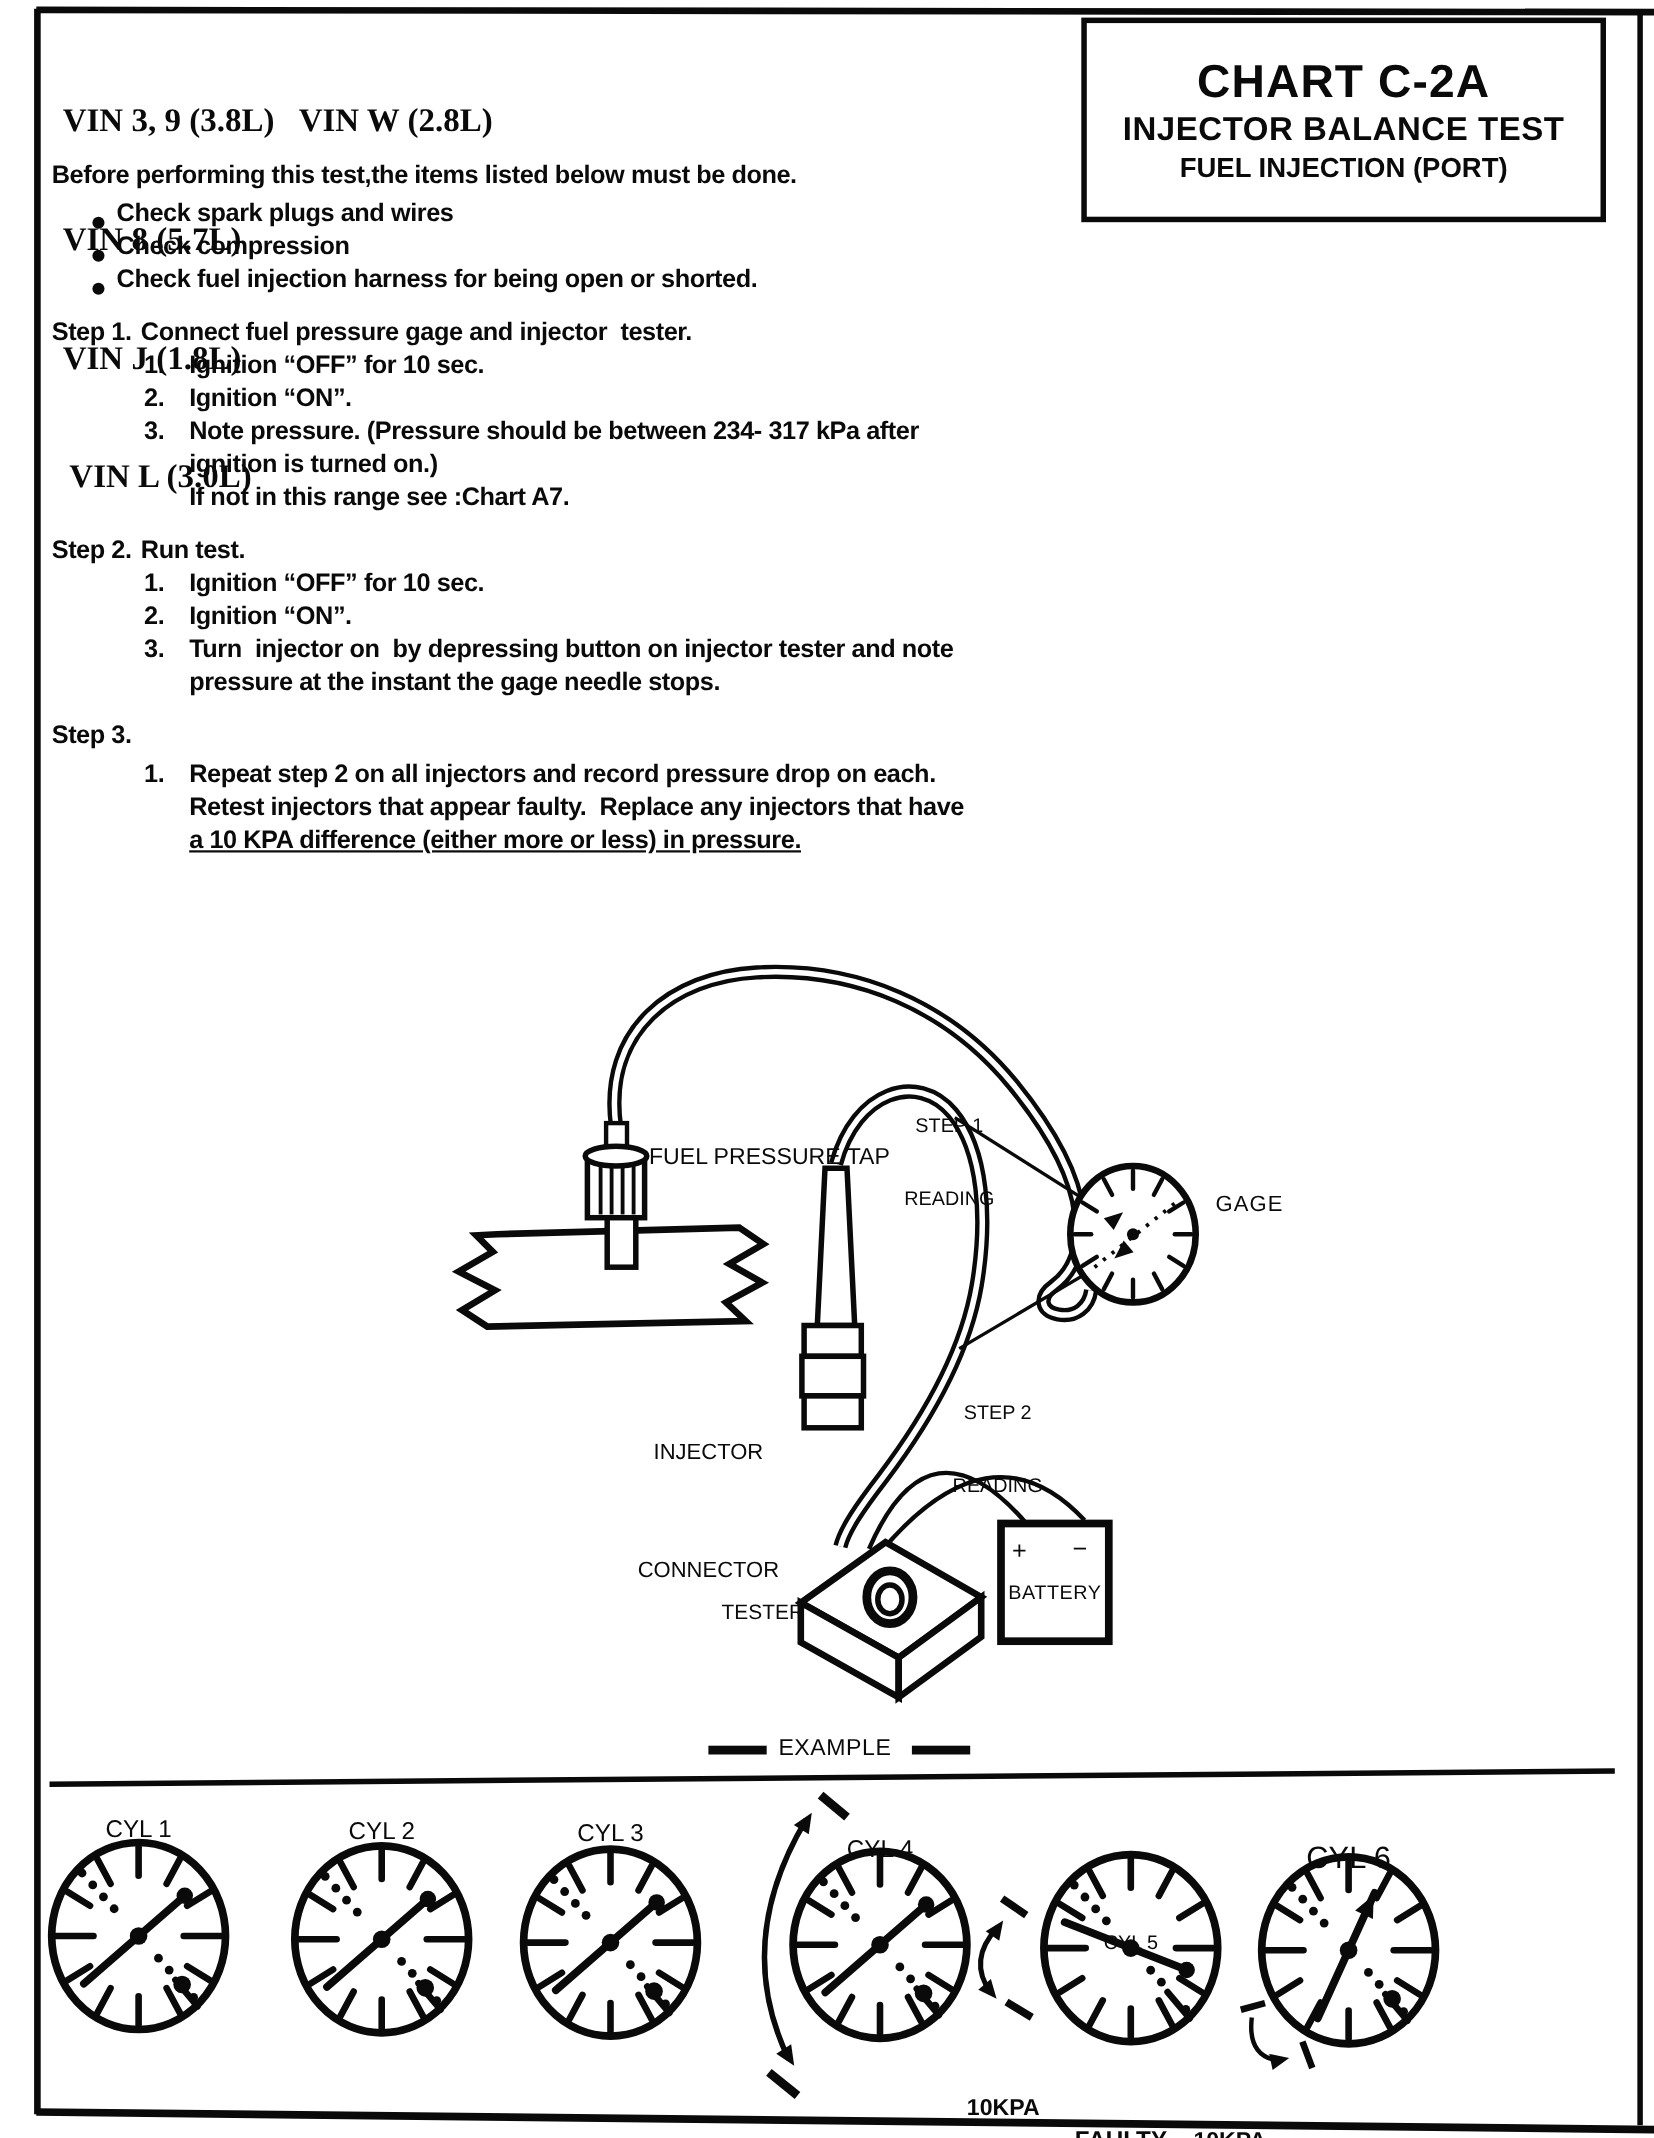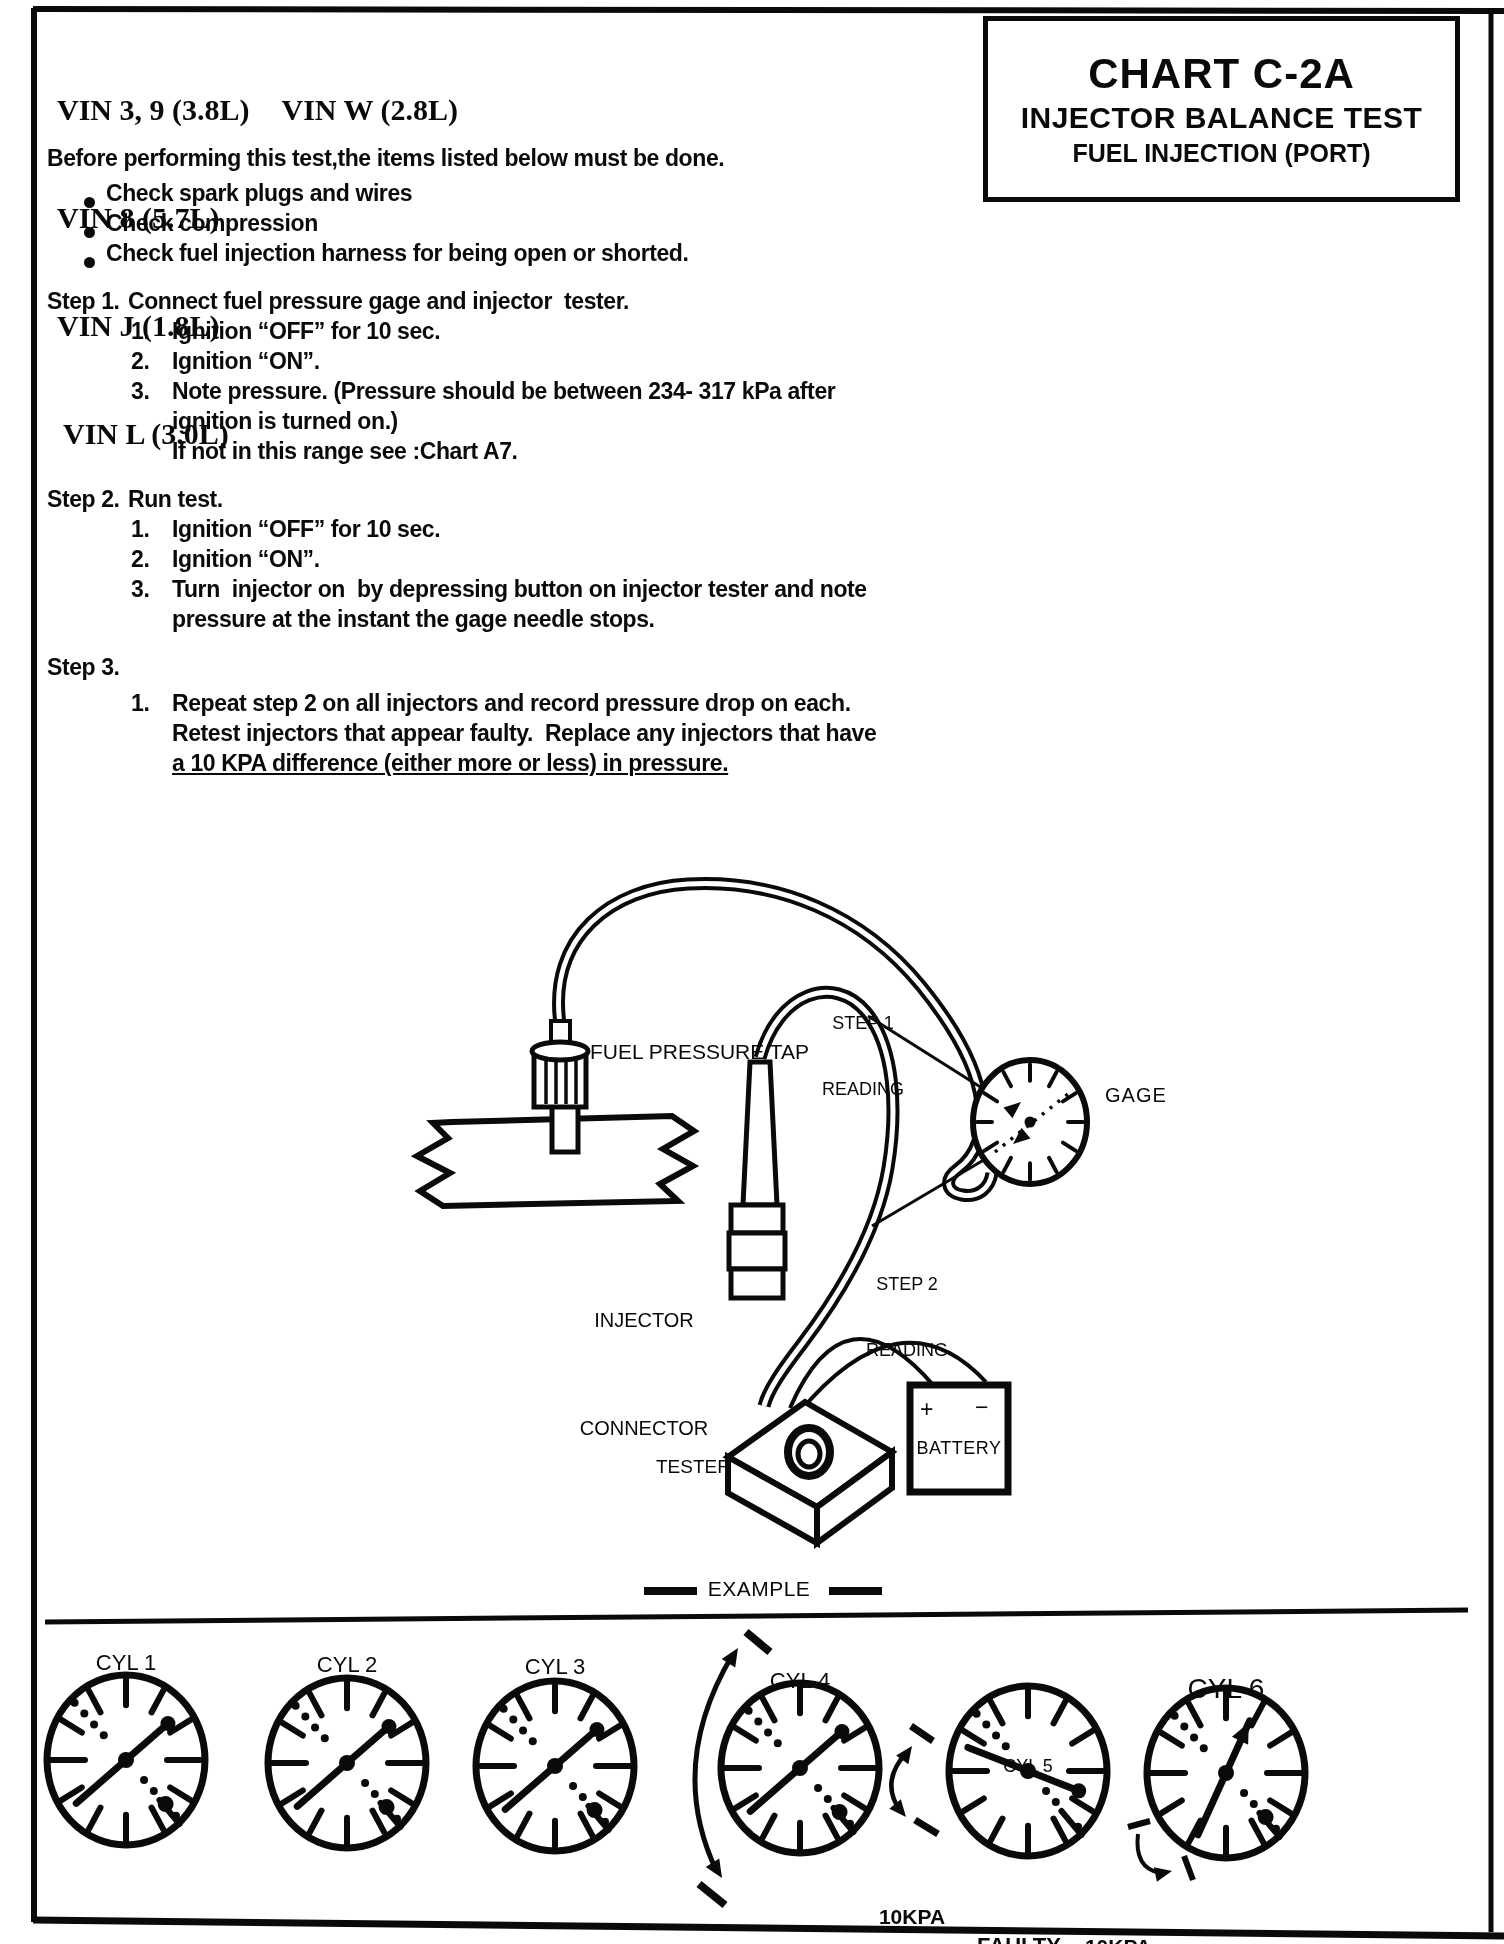--- a/index.html
+++ b/index.html
@@ -2,21 +2,21 @@
 <html><head>
 <meta charset="utf-8">
 <style>
   html,body{margin:0;padding:0;background:#888;}
   .page{position:relative;width:1504px;height:1944px;background:#ffffff;overflow:hidden;
         font-family:"Liberation Sans",sans-serif;color:#0a0a0a;}
   svg.art{position:absolute;left:0;top:0;z-index:1;}
   .txt{position:absolute;z-index:2;}
   
   .vin{font-family:"Liberation Serif",serif;font-weight:700;font-size:30px;line-height:36px;white-space:pre;}
-  .vin-row{display:flex;gap:32px;align-items:center;}
+  .vin-row{display:flex;gap:22px;align-items:center;}
   
   .hdr-box{left:983px;top:16px;width:467px;height:176px;border:5px solid #0a0a0a;text-align:center;
            display:flex;flex-direction:column;justify-content:center;z-index:2;position:absolute;}
   .hdr-title{font-weight:700;font-size:42px;letter-spacing:1px;line-height:48px;}
   .hdr-sub1{font-weight:700;font-size:30px;letter-spacing:.5px;line-height:40px;}
   .hdr-sub2{font-weight:700;font-size:25px;line-height:30px;}
   
   .textcol{left:47px;top:143px;width:1000px;font-weight:700;font-size:23px;line-height:30px;
            letter-spacing:-0.4px;}
   .line{white-space:pre;}

